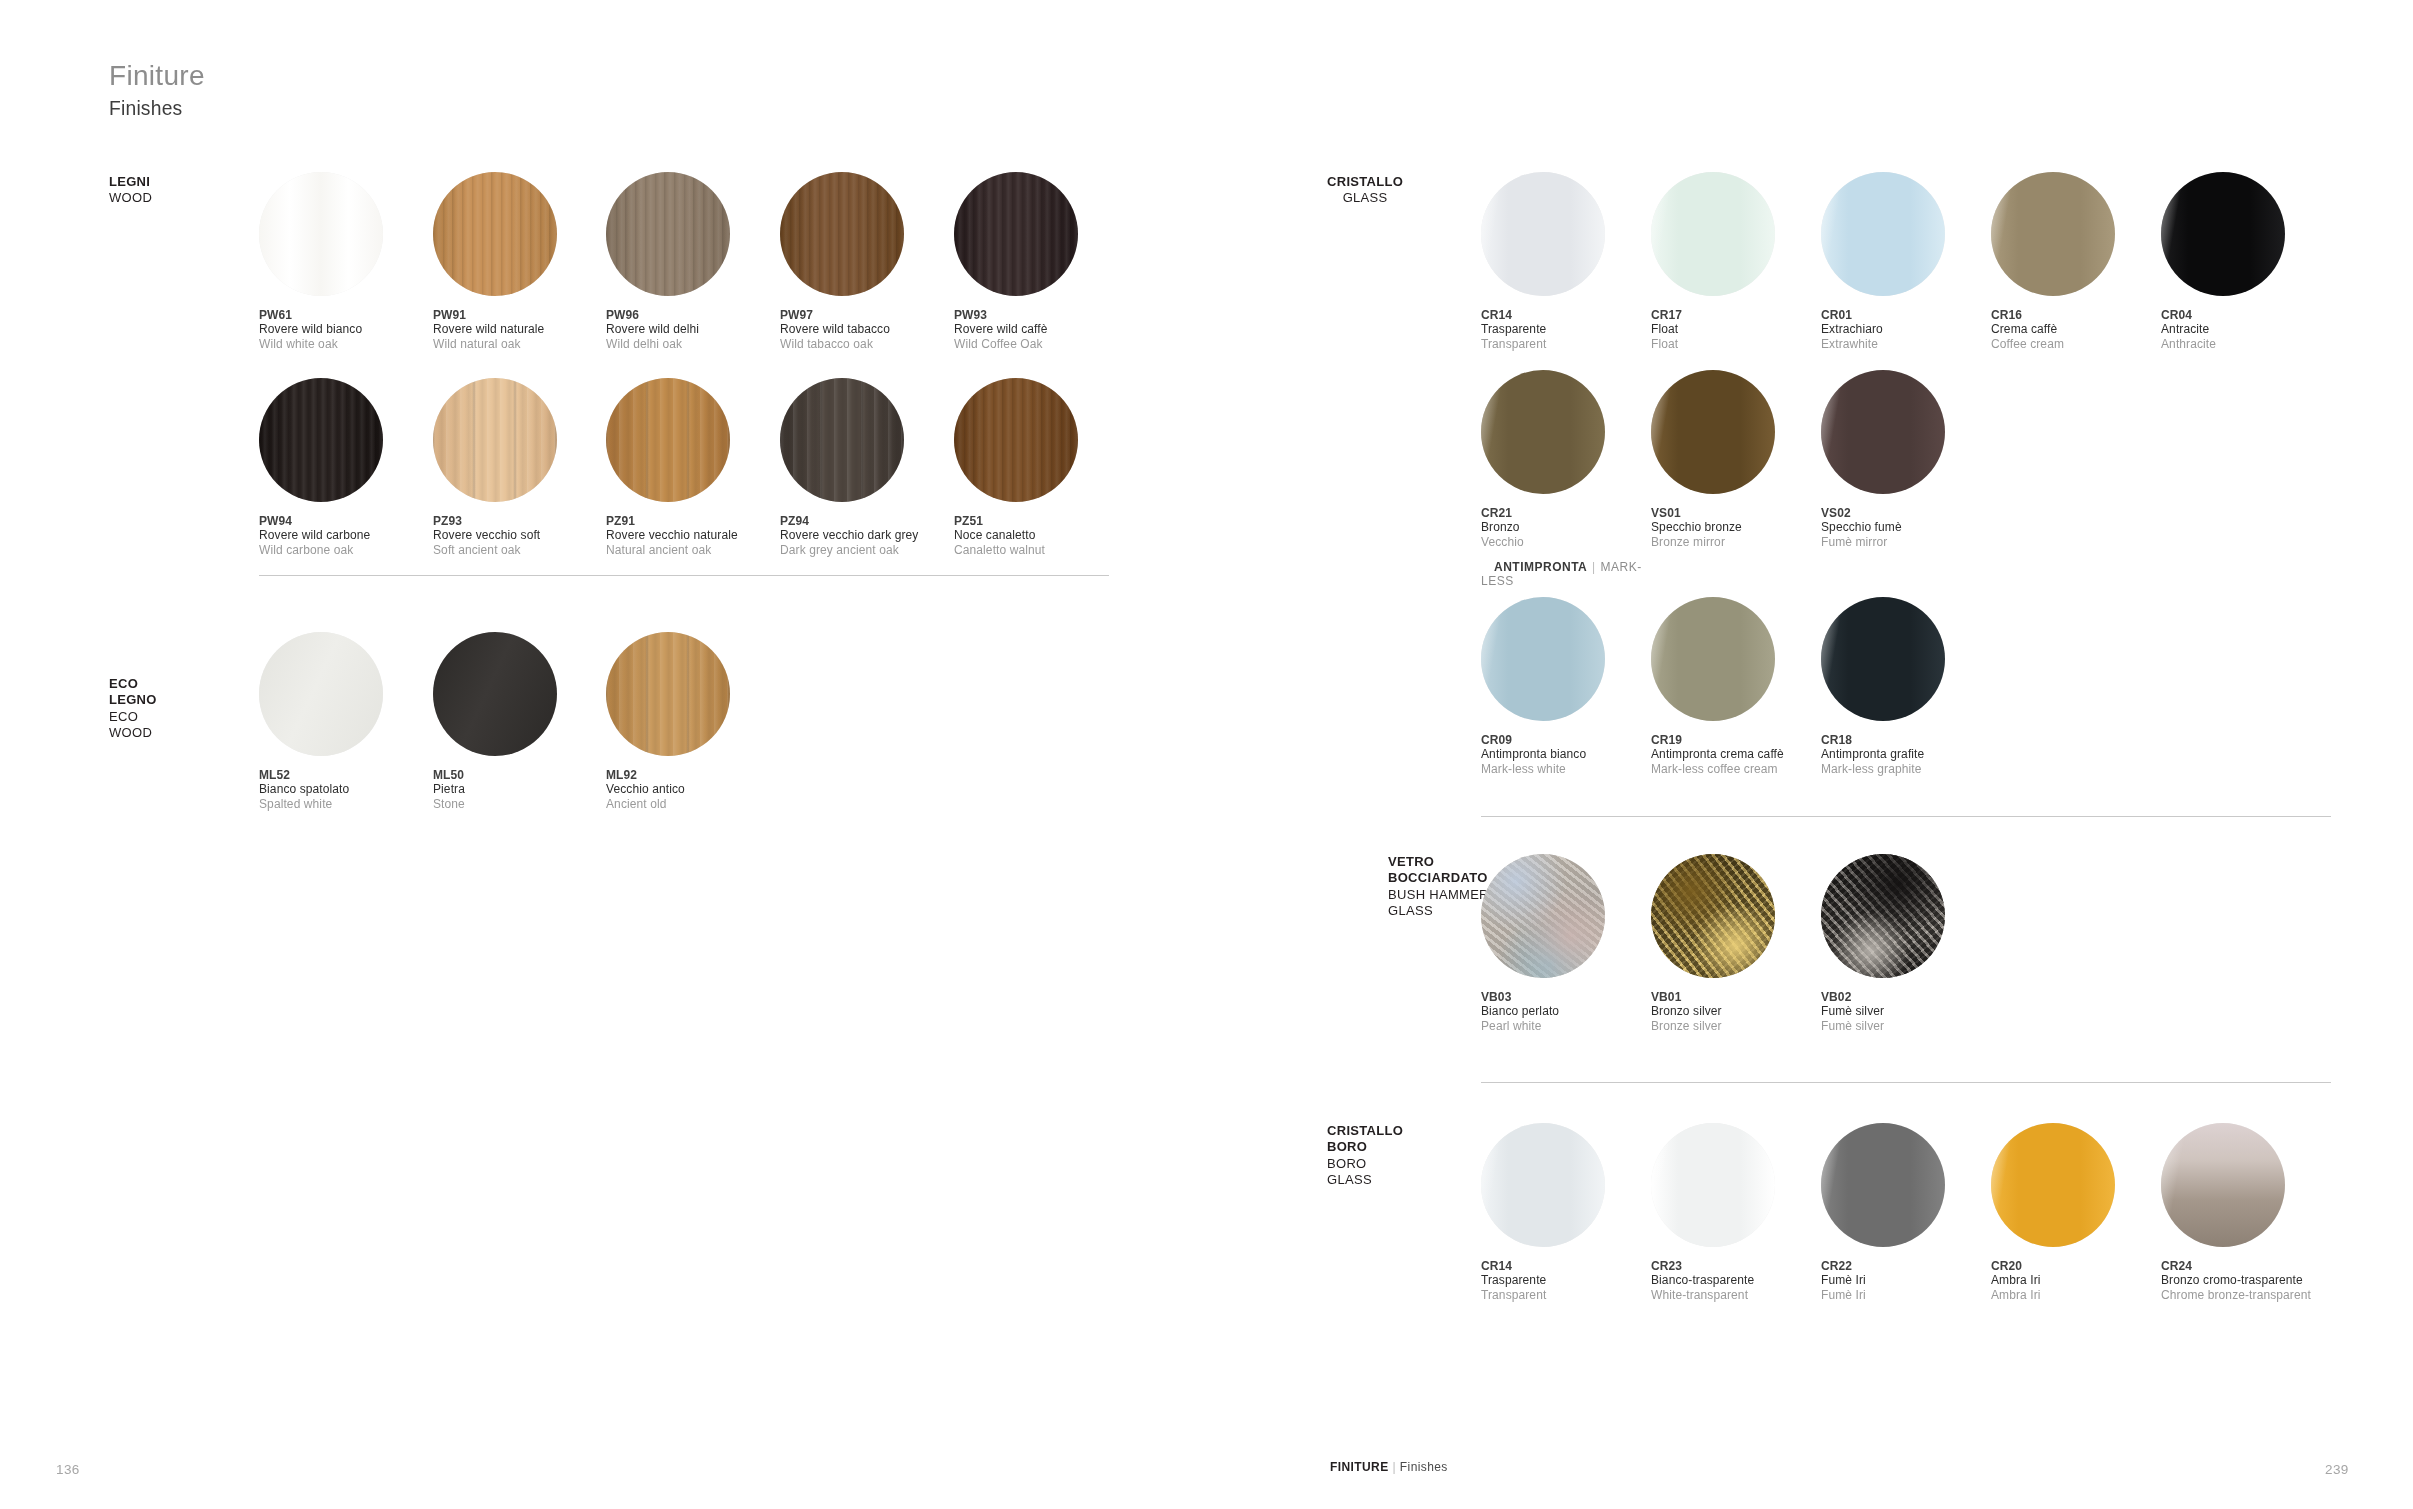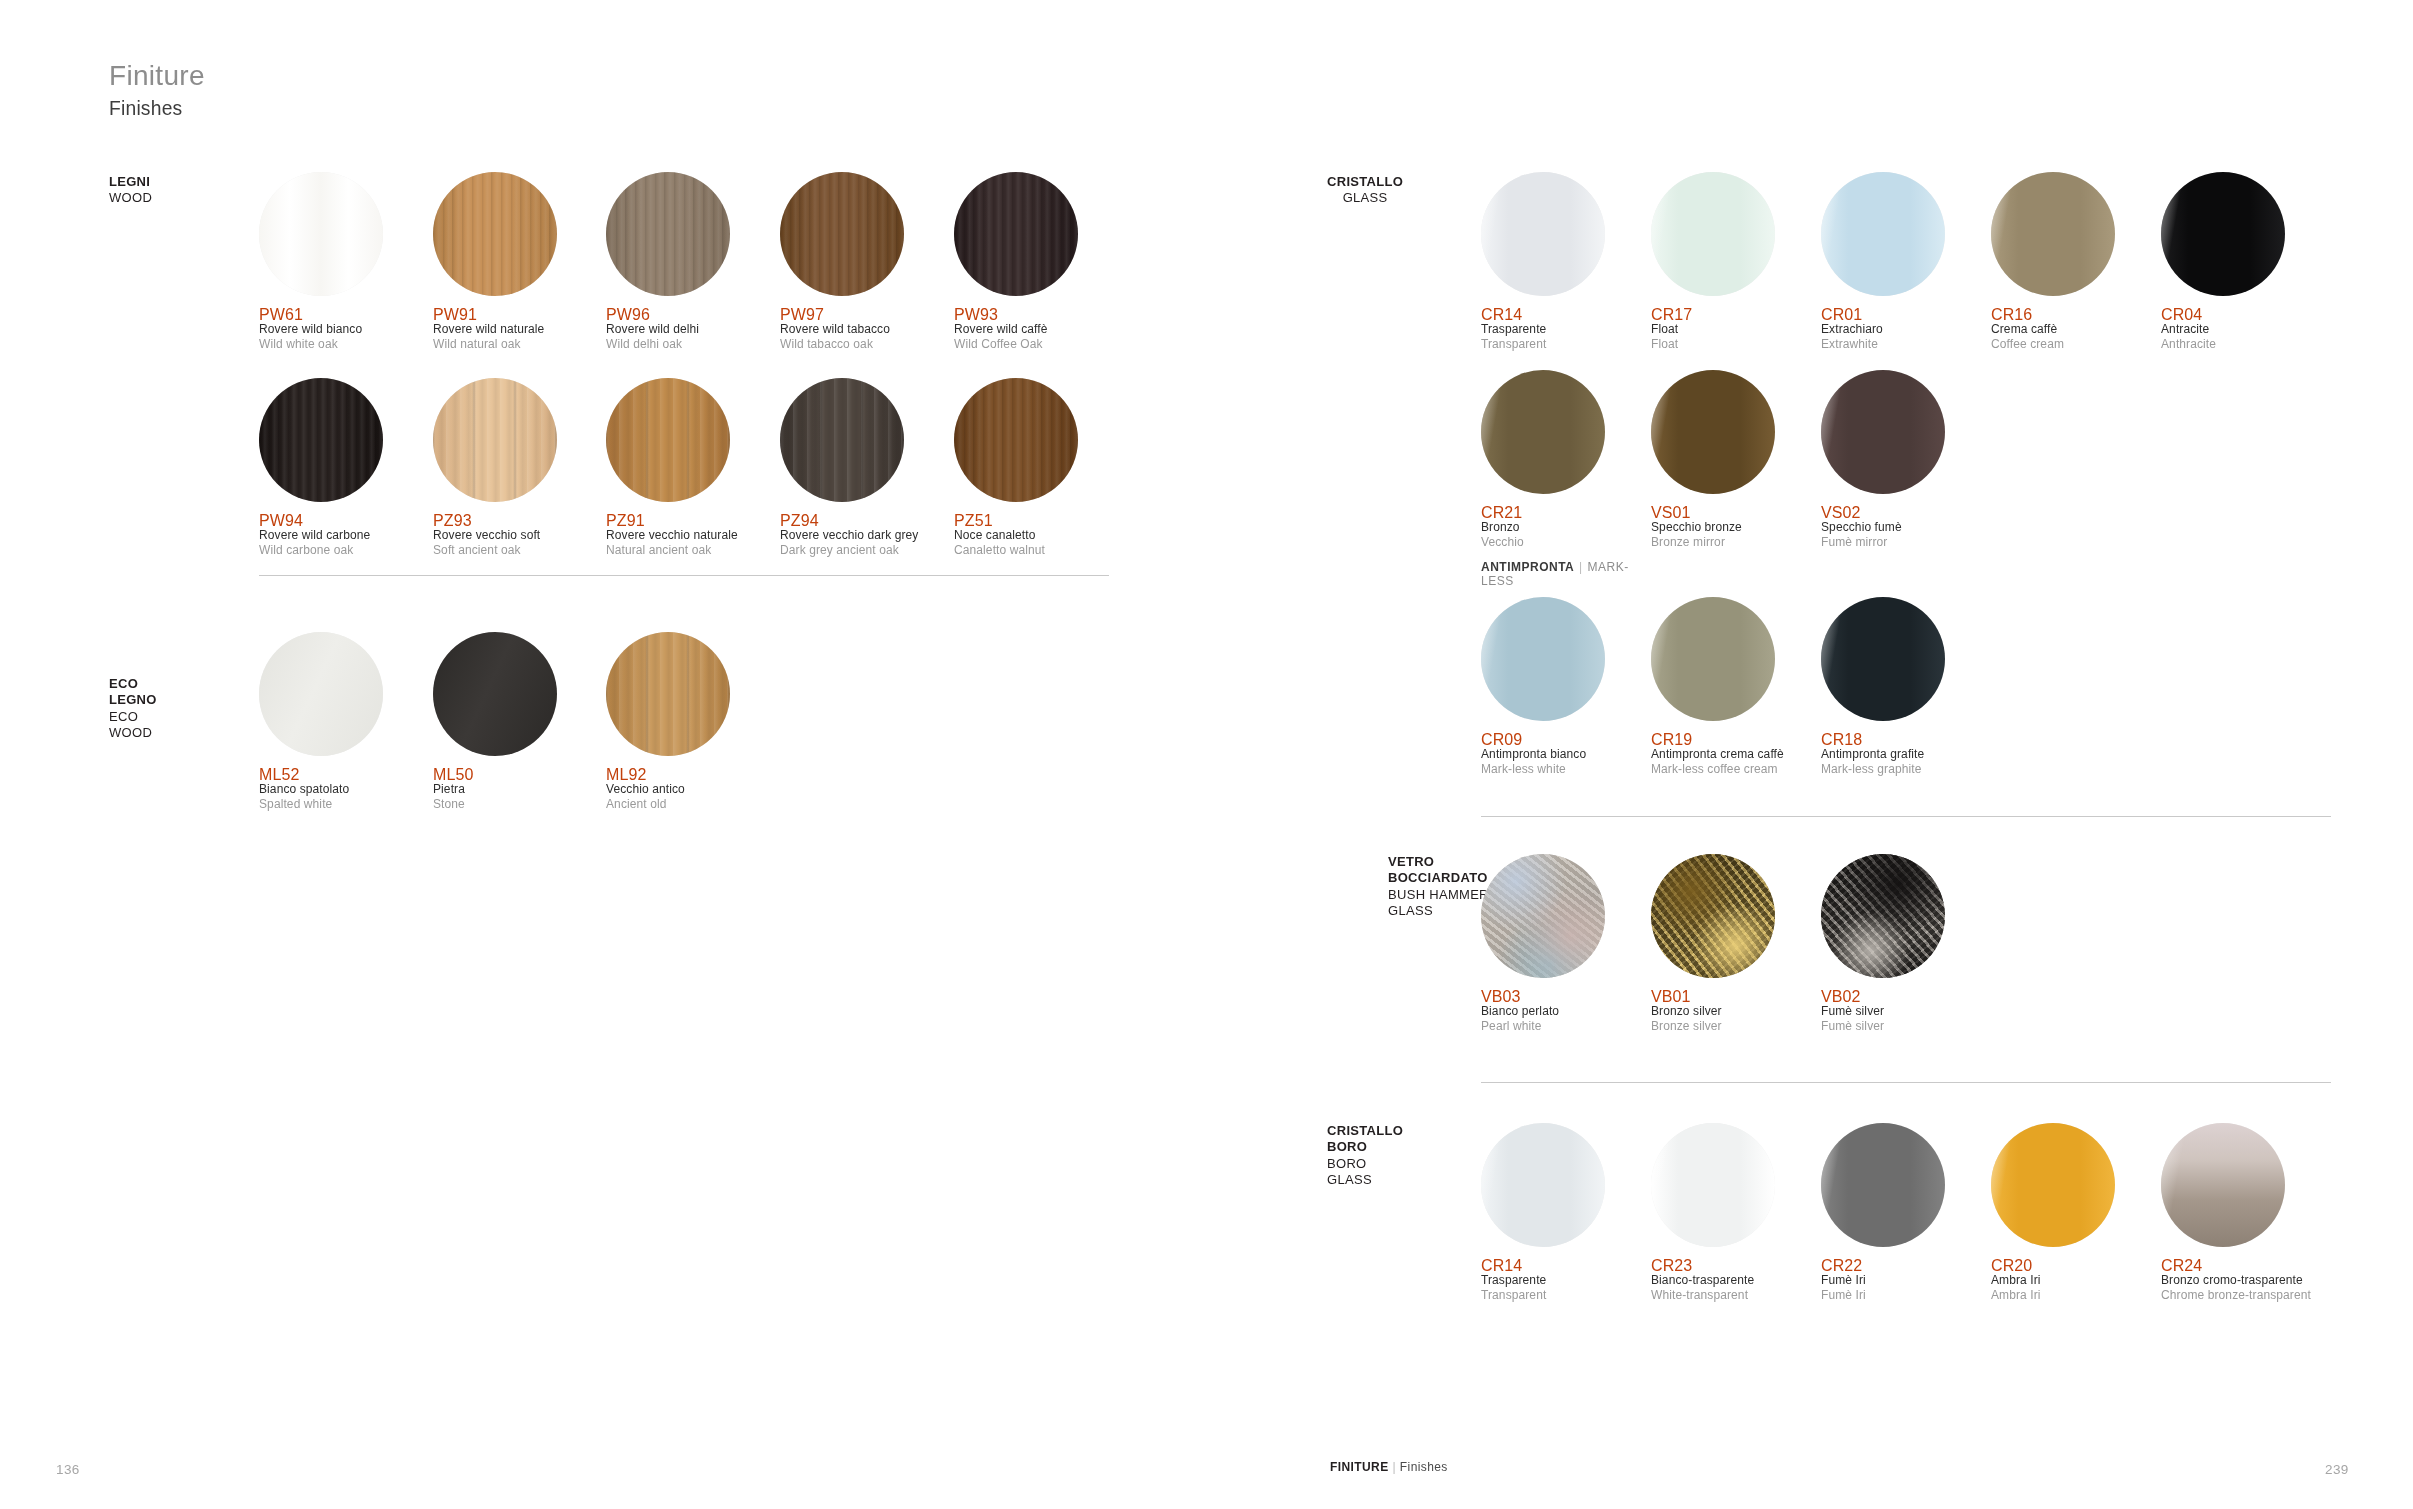--- a/index.html
+++ b/index.html
@@ -23,26 +23,26 @@
   .sec-head .it{font-weight:700;color:#231f20;display:block;}
   .sec-head .en{font-weight:400;color:#231f20;display:block;}
   .swatch{position:absolute;width:0;}
   .disc{
     width:124px;height:124px;border-radius:50%;
     position:relative;overflow:hidden;
     background:#eee;
   }
   .disc .grain{position:absolute;inset:0;}
   .lbl{margin-top:11.6px;width:179px;}
-  .code{font-size:16px;font-weight:400;color:#c2410c;line-height:14.5px;letter-spacing:0.1px;}
+  .code{font-size:12px;font-weight:700;color:#404040;line-height:14.5px;letter-spacing:0.1px;}
   .nm-it{font-size:12px;font-weight:400;color:#2d2d2d;line-height:14.5px;letter-spacing:0.1px;}
   .nm-en{font-size:12px;font-weight:400;color:#9a9a9a;line-height:14.5px;letter-spacing:0.1px;}
 
   .subhead{position:absolute;font-size:12px;letter-spacing:0.5px;}
-  .subhead .a{font-weight:700;color:#3a3a3a;}
+  .subhead .a{font-weight:700;color:#3a3a3a;margin-left:13px;}
   .subhead .sep{color:#bcbcbc;padding:0 4.8px;}
   .subhead .b{font-weight:400;color:#8d8d8d;}
 
   .rule{position:absolute;height:1px;background:#c9c9c9;}
 
   
   .pg{position:absolute;font-size:13.5px;color:#a6a6a6;letter-spacing:0.4px;}
   .pg-left{left:56px;top:1462px;}
   .pg-right{left:2325px;top:1462px;}
   .foot-center{position:absolute;left:1330px;top:1460px;font-size:12px;letter-spacing:0.4px;}

